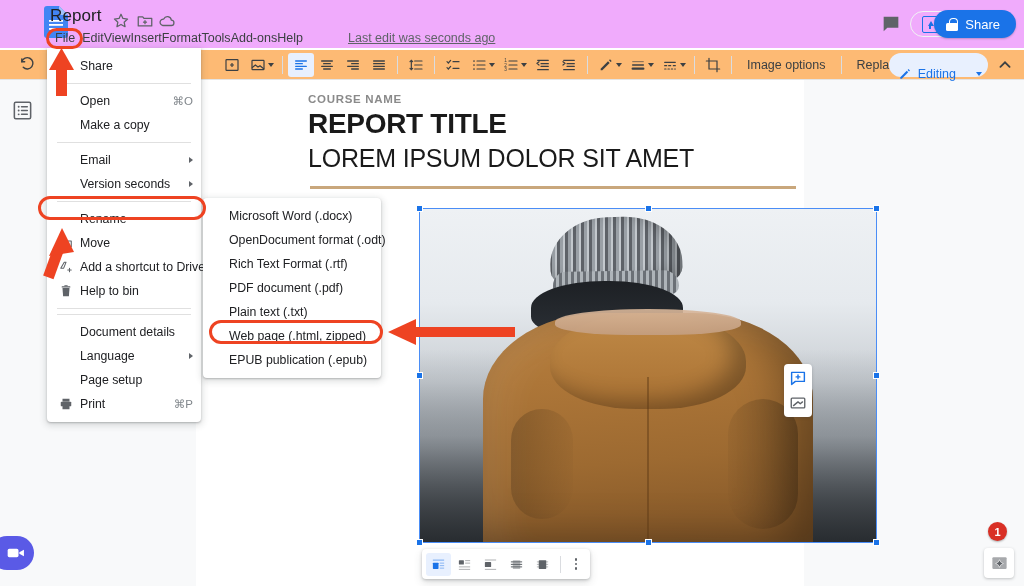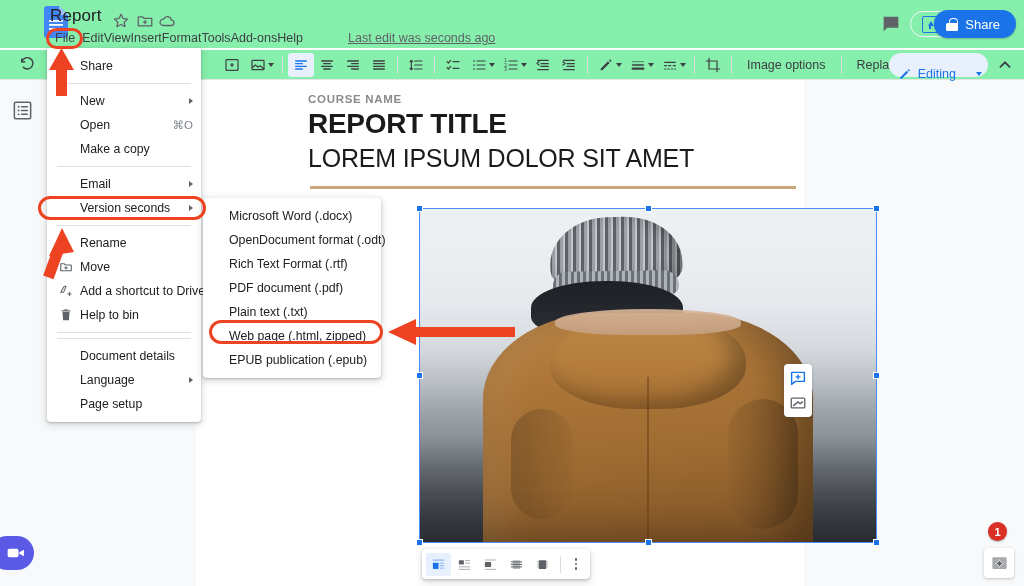--- a/index.html
+++ b/index.html
@@ -8,21 +8,21 @@
     font-family: "Liberation Sans", sans-serif;
     background: #ffffff;
     overflow: hidden;
     position: relative;
     -webkit-font-smoothing: antialiased;
   }
 
   
   .header {
     position: absolute; left: 0; top: 0; width: 1024px; height: 48px;
-    background: #86efac; z-index: 5;
+    background: #f0abfc; z-index: 5;
   }
   .docs-logo {
     position: absolute; left: 44px; top: 6px; width: 24px; height: 32px;
   }
   .doc-title {
     position: absolute; left: 50px; top: 6px;
     font-size: 17px; color: #202124; letter-spacing: .1px;
     white-space: nowrap;
   }
   .title-icon {
@@ -90,21 +90,21 @@
     border-bottom: none; border-radius: 4px 4px 0 0;
   }
   .lock-ico:after {
     content: ""; position: absolute; left: 0; top: 5px;
     width: 12px; height: 8px; background: #fff; border-radius: 1.5px;
   }
 
   
   .toolbar {
     position: absolute; left: 0; top: 50px; width: 1024px; height: 29px;
-    background: #86efac; z-index: 4;
+    background: #fdba74; z-index: 4;
     display: flex; align-items: center;
   }
   .tb-icon {
     width: 26px; height: 24px; display: flex; align-items: center;
     justify-content: center; cursor: pointer; color: #3c4043;
     border-radius: 3px; flex: none;
   }
   .tb-icon.active { background: #e8f0fe; }
   .tb-sep {
     width: 1px; height: 18px; background: #dadce0; margin: 0 5px; flex: none;
@@ -708,25 +708,20 @@
 
   <div class="fm-row">
     <span class="fm-ico blank"></span>
     <span class="fm-label">Share</span>
   </div>
 
   <div class="fm-div"></div>
 
   <div class="fm-row">
     <span class="fm-ico blank"></span>
-    <span class="fm-label">New</span>
-    <span class="fm-sub"></span>
-  </div>
-  <div class="fm-row">
-    <span class="fm-ico blank"></span>
     <span class="fm-label">Open</span>
     <span class="fm-key">⌘O</span>
   </div>
   <div class="fm-row">
     <span class="fm-ico blank"></span>
     <span class="fm-label">Make a copy</span>
   </div>
 
   <div class="fm-div"></div>
 
@@ -786,20 +781,31 @@
     <span class="fm-label">Document details</span>
   </div>
   <div class="fm-row">
     <span class="fm-ico blank"></span>
     <span class="fm-label">Language</span>
     <span class="fm-sub"></span>
   </div>
   <div class="fm-row">
     <span class="fm-ico blank"></span>
     <span class="fm-label">Page setup</span>
+  </div>
+  <div class="fm-row">
+    <span class="fm-ico">
+      <svg width="14" height="14" viewBox="0 0 24 24" fill="#5f6368">
+        <rect x="6" y="3" width="12" height="5"></rect>
+        <rect x="3" y="8" width="18" height="8" rx="1.5"></rect>
+        <rect x="6" y="15" width="12" height="6"></rect>
+      </svg>
+    </span>
+    <span class="fm-label">Print</span>
+    <span class="fm-key">⌘P</span>
   </div>
 </div>
 
 <div class="dl-menu">
   <div class="dl-row">Microsoft Word (.docx)</div>
   <div class="dl-row">OpenDocument format (.odt)</div>
   <div class="dl-row">Rich Text Format (.rtf)</div>
   <div class="dl-row">PDF document (.pdf)</div>
   <div class="dl-row">Plain text (.txt)</div>
   <div class="dl-row">Web page (.html, zipped)</div>

